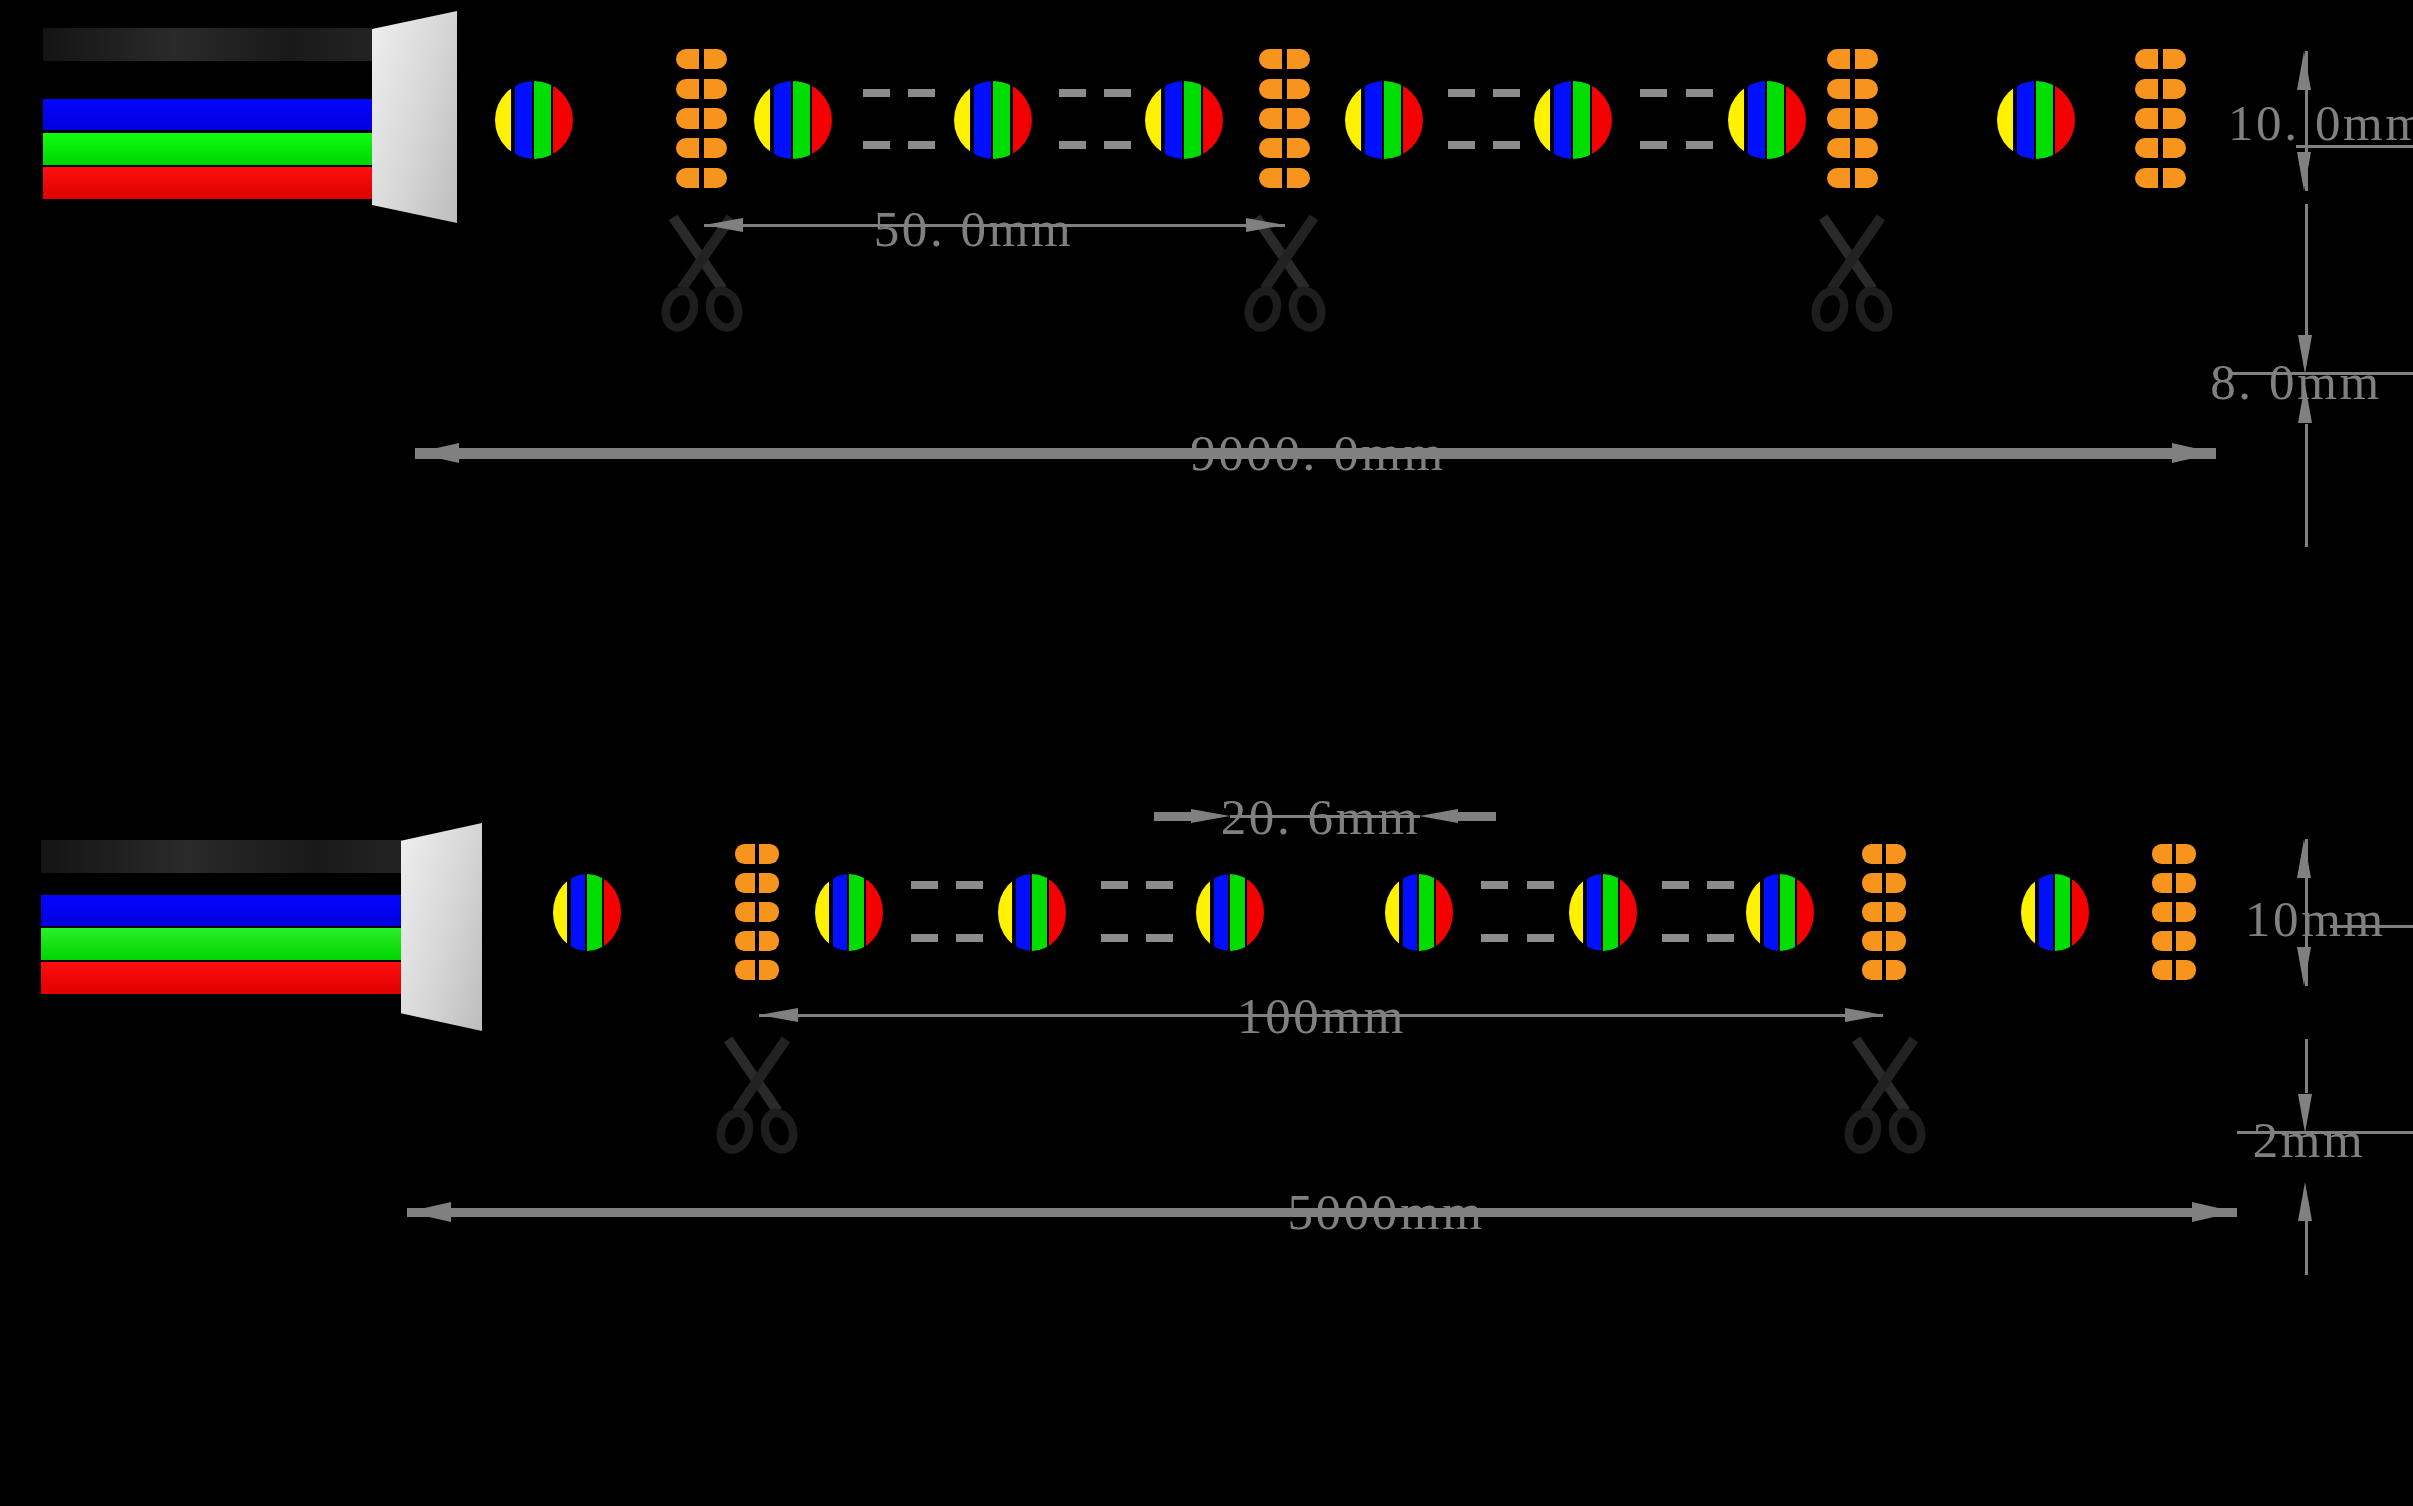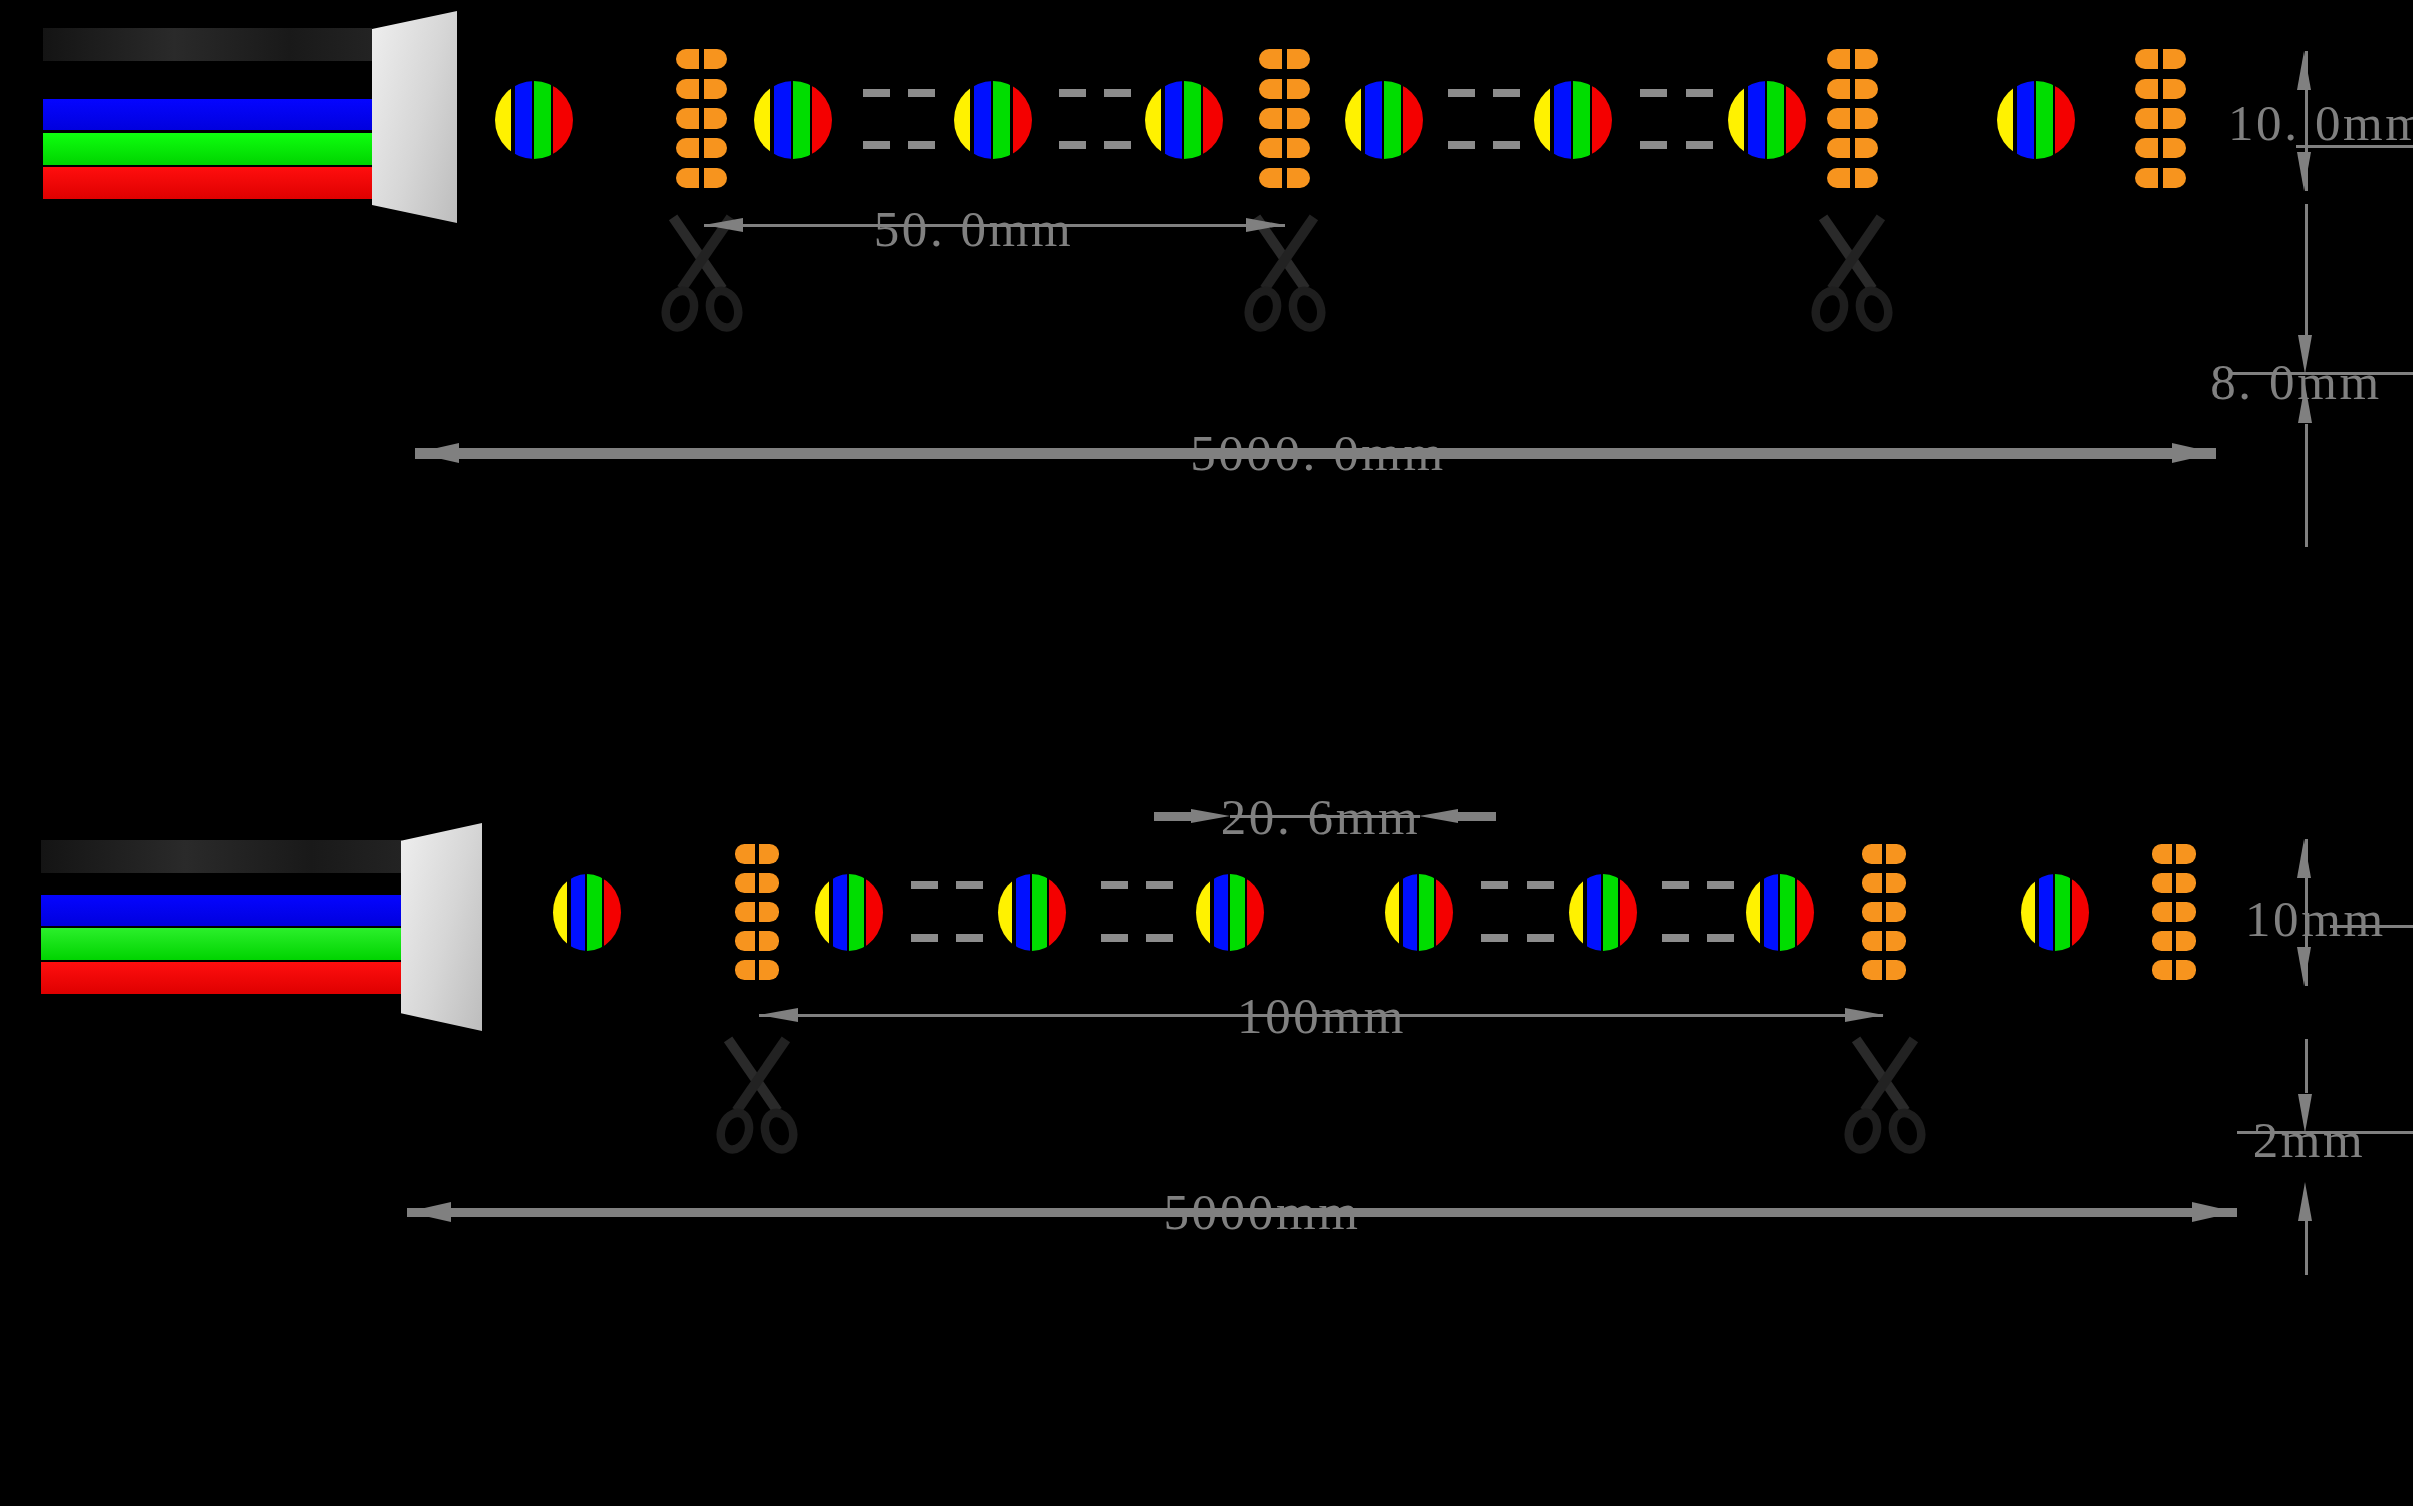--- a/index.html
+++ b/index.html
@@ -124,21 +124,21 @@
     </svg>
 
     <div class="hl" style="left:704px;top:224px;width:581px;height:3.4px;"></div>
     <div class="ah aL" style="left:704px;top:218px;"></div>
     <div class="ah aR" style="left:1246px;top:218px;"></div>
     <div class="dt dtc" style="left:816px;top:201px;width:315px;">50. 0mm</div>
 
     <div class="hl" style="left:415px;top:448px;width:1801px;height:11px;"></div>
     <div class="ah aLb" style="left:415px;top:443px;"></div>
     <div class="ah aRb" style="left:2172px;top:443px;"></div>
-    <div class="dt dtc" style="left:1080px;top:425px;width:476px;">5000. 0mm</div>
+    <div class="dt dtc" style="left:1080px;top:425px;width:476px;">9000. 0mm</div>
 
     <div class="vl" style="left:2305px;top:51px;width:2.6px;height:140px;"></div>
     <div class="ah aU" style="left:2297px;top:51px;"></div>
     <div class="ah aD" style="left:2297px;top:152px;"></div>
     <div class="hl" style="left:2296px;top:145px;width:117px;height:2.6px;"></div>
     <div class="dt" style="left:2228px;top:95px;">10. 0mm</div>
 
     <div class="vl" style="left:2305px;top:204px;width:2.6px;height:132px;"></div>
     <div class="ah aD" style="left:2298px;top:335px;"></div>
     <div class="hl" style="left:2230px;top:372px;width:184px;height:3.4px;"></div>
@@ -224,21 +224,21 @@
     <div class="dt dtc" style="left:1193px;top:789px;width:255px;">20. 6mm</div>
 
     <div class="hl" style="left:759px;top:1014px;width:1124px;height:3.4px;"></div>
     <div class="ah aL" style="left:759px;top:1008px;"></div>
     <div class="ah aR" style="left:1845px;top:1008px;"></div>
     <div class="dt dtc" style="left:1194px;top:988px;width:255px;">100mm</div>
 
     <div class="hl" style="left:407px;top:1208px;width:1830px;height:8.5px;"></div>
     <div class="ah aLb" style="left:407px;top:1202px;"></div>
     <div class="ah aRb" style="left:2192px;top:1202px;"></div>
-    <div class="dt dtc" style="left:1130px;top:1184px;width:264px;">5000mm</div>
+    <div class="dt dtc" style="left:1254px;top:1184px;width:264px;">5000mm</div>
 
     <div class="ah aU" style="left:2297px;top:839px;"></div>
     <div class="vl" style="left:2305px;top:839px;width:2.6px;height:147px;"></div>
     <div class="ah aD" style="left:2297px;top:947px;"></div>
     <div class="hl" style="left:2330px;top:925px;width:83px;height:2.6px;"></div>
     <div class="dt" style="left:2245px;top:891px;">10mm</div>
 
     <div class="vl" style="left:2305px;top:1039px;width:2.6px;height:54px;"></div>
     <div class="ah aD" style="left:2298px;top:1094px;"></div>
     <div class="hl" style="left:2237px;top:1131px;width:177px;height:3.4px;"></div>

